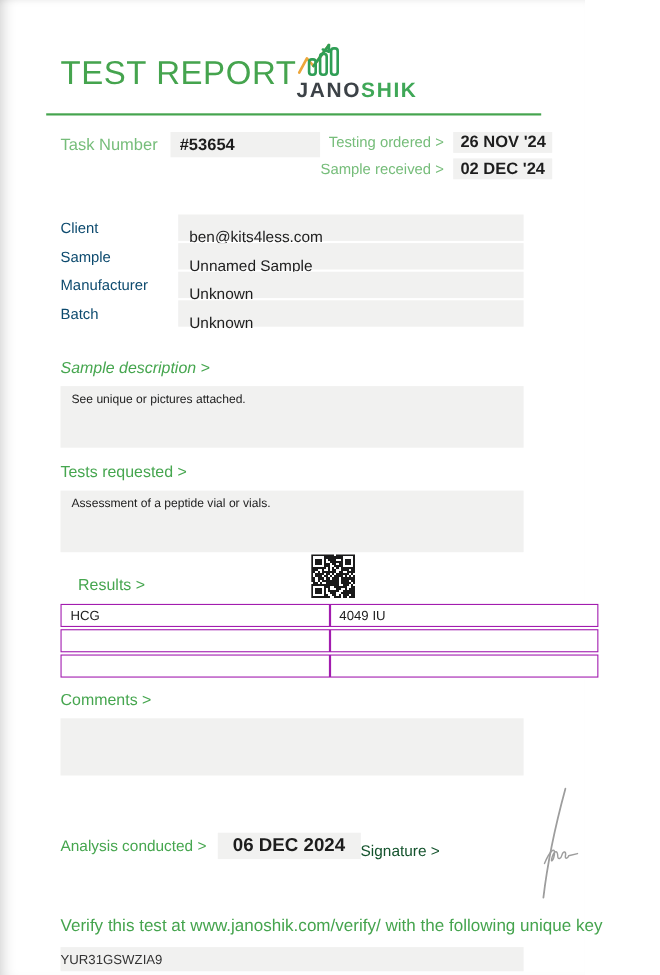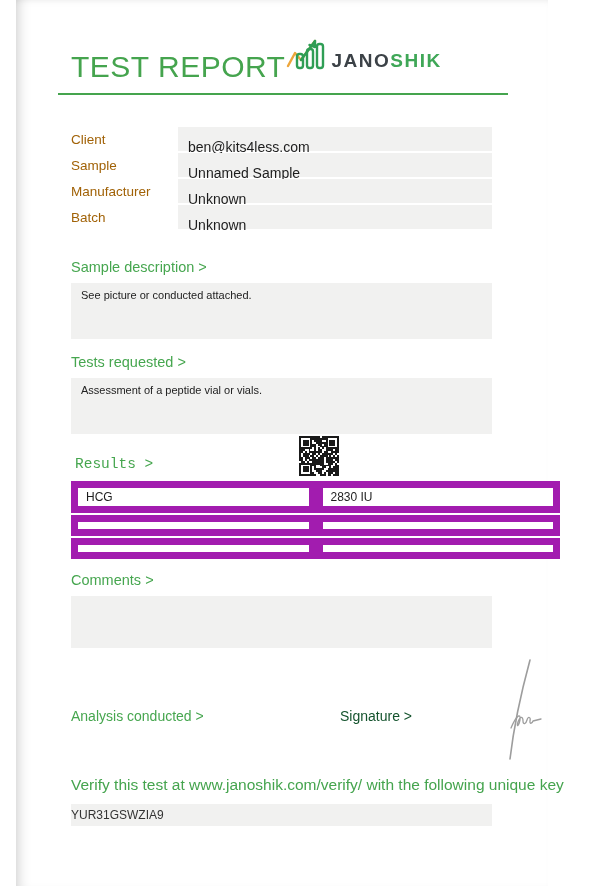--- a/index.html
+++ b/index.html
@@ -4,67 +4,66 @@
 <style>
   * { margin:0; padding:0; box-sizing:border-box; }
   html,body { width:600px; height:886px; }
   body {
     font-family:"Liberation Sans","DejaVu Sans",sans-serif;
     background:#ffffff; color:#1d1d1d; overflow:hidden;
   }
   .page {
     width:532px; height:886px; background:#fff; position:relative;
     box-shadow: inset 12px 0 14px -11px rgba(0,0,0,.22), inset 0 5px 8px -6px rgba(0,0,0,.10);
-    margin-left: 16px;
   }
 
   
   .header { display:flex; align-items:flex-start; padding:36px 56px 0 55px; }
   .title { font-size:30px; letter-spacing:.5px; color:#45a44e; margin-top:14px; white-space:nowrap; }
-  .logo-block { flex:1; display:flex; flex-direction:row; align-items:flex-end; margin-top:0; }
+  .logo-block { flex:1; display:flex; flex-direction:column; align-items:flex-start; margin-top:0; }
   .logo-icon { height:34px; margin-bottom:2px; }
   .logo-text { font-size:19px; font-weight:bold; letter-spacing:1.5px; color:#3c4247; white-space:nowrap; }
   .logo-text .shik { color:#3fa757; }
   .contact { text-align:right; font-size:11px; color:#4f4f4f; margin-top:16px; line-height:16px; white-space:nowrap; }
   .divider { height:2px; background:#45a44e; margin:9px 40px 0 42px; }
 
   
   .task-row { display:flex; justify-content:space-between; margin:15px 56px 0 55px; align-items:flex-start; }
   .task-left { display:flex; align-items:center; }
   .green-label { color:#76bd7a; font-size:15px; white-space:nowrap; }
   .field { background:#f1f1f0; color:#1d1d1d; }
   .task-number { font-weight:bold; font-size:15px; width:136px; padding:3px 8px; margin-left:12px; }
   .dates { display:flex; flex-direction:column; gap:5px; }
   .date-line { display:flex; align-items:center; justify-content:flex-end; gap:8px; }
   .date-label { color:#76bd7a; font-size:13.5px; white-space:nowrap; }
   .date-value { font-weight:bold; font-size:15px; width:90px; padding:1px 7px; white-space:nowrap; }
 
   
   .info-section { margin:32px 56px 0 55px; }
   .info-row { display:flex; align-items:center; margin-bottom:2px; }
-  .info-label { width:107px; flex:none; color:#a16207; font-size:13.5px; }
+  .info-label { width:107px; flex:none; color:#0c4a6e; font-size:13.5px; }
   .info-value { flex:1; font-size:14px; padding:12px 10px; height:23px; line-height:17px; }
 
   
   .sec-heading { color:#46a64f; font-size:14.5px; margin:0 56px 0 55px; }
   .sec-box { background:#f1f1f0; margin:8px 56px 0 55px; padding:6px 10px; font-size:11px; color:#222; }
   .box-desc { height:56px; }
   .box-tests { height:56px; }
   .box-comments { height:52px; }
 
-  .mt-desc { margin-top:30px; }
+  .mt-desc { margin-top:30px;font-style:italic; }
   .mt-tests { margin-top:15px; }
   .mt-comments { margin-top:11px; }
 
   
   .results-header { position:relative; height:44px; margin:0 56px 0 55px; }
-  .results-header .sec-heading { position:absolute; left:4px; bottom:6px; margin:0;font-family:Liberation Mono, monospace; }
+  .results-header .sec-heading { position:absolute; left:16px; bottom:6px; margin:0; }
   .qr { position:absolute; left:228px; bottom:2px; width:40px; height:40px; }
   .results-table { width:100%; border-collapse:separate; border-spacing:0 2px; margin:1px 56px 0 55px; width:489px; }
-  .results-table td { border:7px solid #a21caf; font-size:12px; padding:2px 8px; height:21px; background:#fff; }
+  .results-table td { border:1px solid #a21caf; font-size:12px; padding:2px 8px; height:21px; background:#fff; }
   .results-table td.c1 { width:50%; }
 
   
   .bottom-row { display:flex; justify-content:space-between; align-items:flex-end; margin:46px 56px 0 55px; position:relative; height:30px; }
   .analysis-group { display:flex; align-items:center; gap:10px; }
   .analysis-label { color:#46a64f; font-size:14px; white-space:nowrap; }
   .analysis-date { font-weight:bold; font-size:17px; padding:2px 14px; white-space:nowrap; }
   .signature-label { color:#14532d; font-size:14px; margin-right:80px; white-space:nowrap; }
   .signature-svg { position:absolute; left:426px; top:-40px; width:50px; height:112px; }
 
@@ -86,20 +85,36 @@
         <polyline points="30,5 30,11 24.5,9" fill="none" stroke="#2f9e55" stroke-width="2.4" stroke-linecap="round" stroke-linejoin="round"></polyline>
         <rect x="12" y="18" width="6" height="14" rx="2.5" fill="none" stroke="#2f9e55" stroke-width="2.4"></rect>
         <rect x="22" y="13" width="6" height="19" rx="2.5" fill="none" stroke="#2f9e55" stroke-width="2.4"></rect>
         <rect x="32" y="8" width="6" height="24" rx="2.5" fill="none" stroke="#2f9e55" stroke-width="2.4"></rect>
       </svg>
       <div class="logo-text"><span>JANO</span><span class="shik">SHIK</span></div>
     </div>
   </div>
   <div class="divider"></div>
 
+  <div class="task-row">
+    <div class="task-left">
+      <span class="green-label">Task Number</span>
+      <span class="field task-number">#53654</span>
+    </div>
+    <div class="dates">
+      <div class="date-line">
+        <span class="date-label">Testing ordered &gt;</span>
+        <span class="field date-value">26 NOV '24</span>
+      </div>
+      <div class="date-line">
+        <span class="date-label">Sample received &gt;</span>
+        <span class="field date-value">02 DEC '24</span>
+      </div>
+    </div>
+  </div>
 
   <div class="info-section">
     <div class="info-row">
       <span class="info-label">Client</span>
       <span class="field info-value">ben@kits4less.com</span>
     </div>
     <div class="info-row">
       <span class="info-label">Sample</span>
       <span class="field info-value">Unnamed Sample</span>
     </div>
@@ -107,21 +122,21 @@
       <span class="info-label">Manufacturer</span>
       <span class="field info-value">Unknown</span>
     </div>
     <div class="info-row">
       <span class="info-label">Batch</span>
       <span class="field info-value">Unknown</span>
     </div>
   </div>
 
   <div class="sec-heading mt-desc">Sample description &gt;</div>
-  <div class="sec-box box-desc">See picture or conducted attached.</div>
+  <div class="sec-box box-desc">See unique or pictures attached.</div>
 
   <div class="sec-heading mt-tests">Tests requested &gt;</div>
   <div class="sec-box box-tests">Assessment of a peptide vial or vials.</div>
 
   <div class="results-header">
     <div class="sec-heading">Results &gt;</div>
     <svg id="qr-svg" class="qr" viewBox="0 0 21 21" shape-rendering="crispEdges">
         <rect x="0" y="0" width="1" height="1" fill="#1a1a1a"></rect>
         <rect x="1" y="0" width="1" height="1" fill="#1a1a1a"></rect>
         <rect x="2" y="0" width="1" height="1" fill="#1a1a1a"></rect>
@@ -429,39 +444,40 @@
         <rect x="16" y="20" width="1" height="1" fill="#1a1a1a"></rect>
         <rect x="18" y="20" width="1" height="1" fill="#1a1a1a"></rect>
         <rect x="19" y="20" width="1" height="1" fill="#1a1a1a"></rect>
         <rect x="20" y="20" width="1" height="1" fill="#1a1a1a"></rect>
       </svg>
   </div>
   <table class="results-table">
     <tbody>
       <tr>
         <td class="c1">HCG</td>
-        <td>2830 IU</td>
+        <td>4049 IU</td>
       </tr>
       <tr>
         <td class="c1"></td>
         <td></td>
       </tr>
       <tr>
         <td class="c1"></td>
         <td></td>
       </tr>
     </tbody>
   </table>
 
   <div class="sec-heading mt-comments">Comments &gt;</div>
   <div class="sec-box box-comments"></div>
 
   <div class="bottom-row">
     <div class="analysis-group">
       <span class="analysis-label">Analysis conducted &gt;</span>
+      <span class="field analysis-date">06 DEC 2024</span>
     </div>
     <span class="signature-label">Signature &gt;</span>
     <svg class="signature-svg" viewBox="0 0 50 112">
       <path d="M33 6 C 27 28, 18 62, 13 105" fill="none" stroke="#9d9d9d" stroke-width="1.6" stroke-linecap="round"></path>
       <path d="M14 74 C 19 62, 24 58, 23 66 C 22 72, 19 74, 21 68 C 23 62, 26 62, 26 67 C 26 71, 29 70, 30 66 C 31 62, 34 63, 33 67 C 32.5 70, 35 70, 36 67 L 44 65" fill="none" stroke="#9d9d9d" stroke-width="1.3" stroke-linecap="round" stroke-linejoin="round"></path>
     </svg>
   </div>
 
   <div class="verify-text">Verify this test at www.janoshik.com/verify/ with the following unique key</div>
   <div class="key-box">YUR31GSWZIA9</div>

